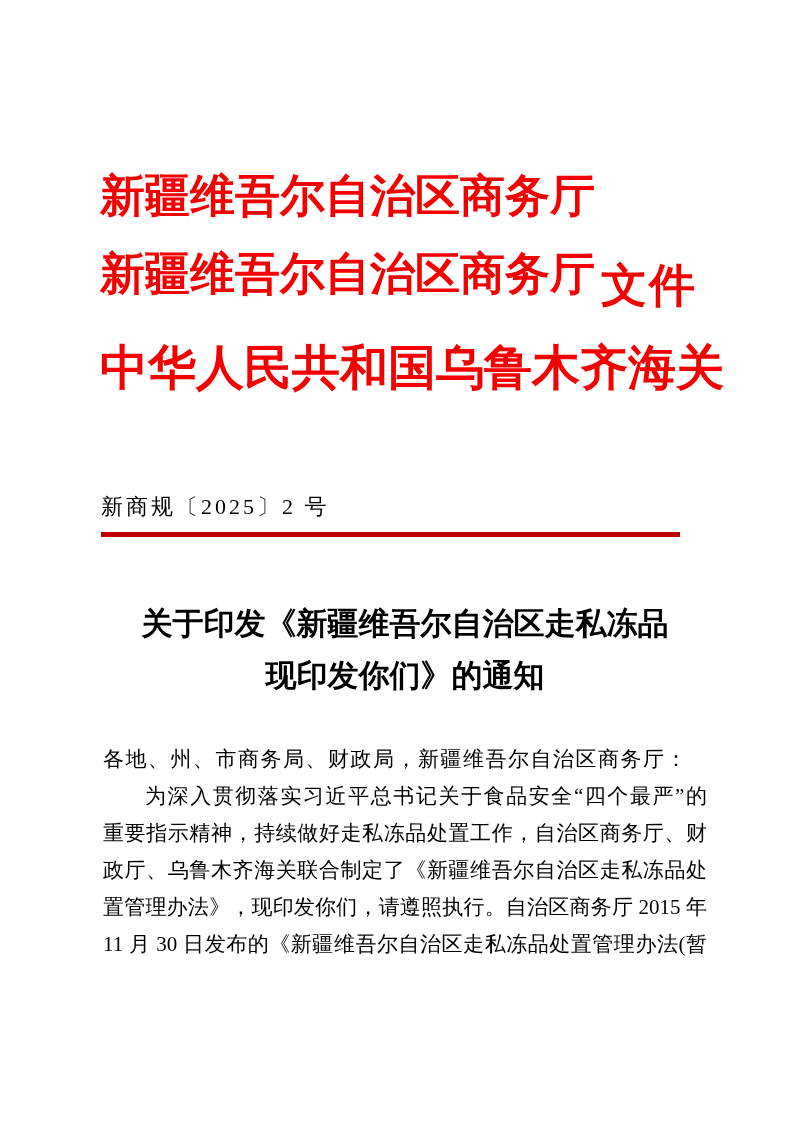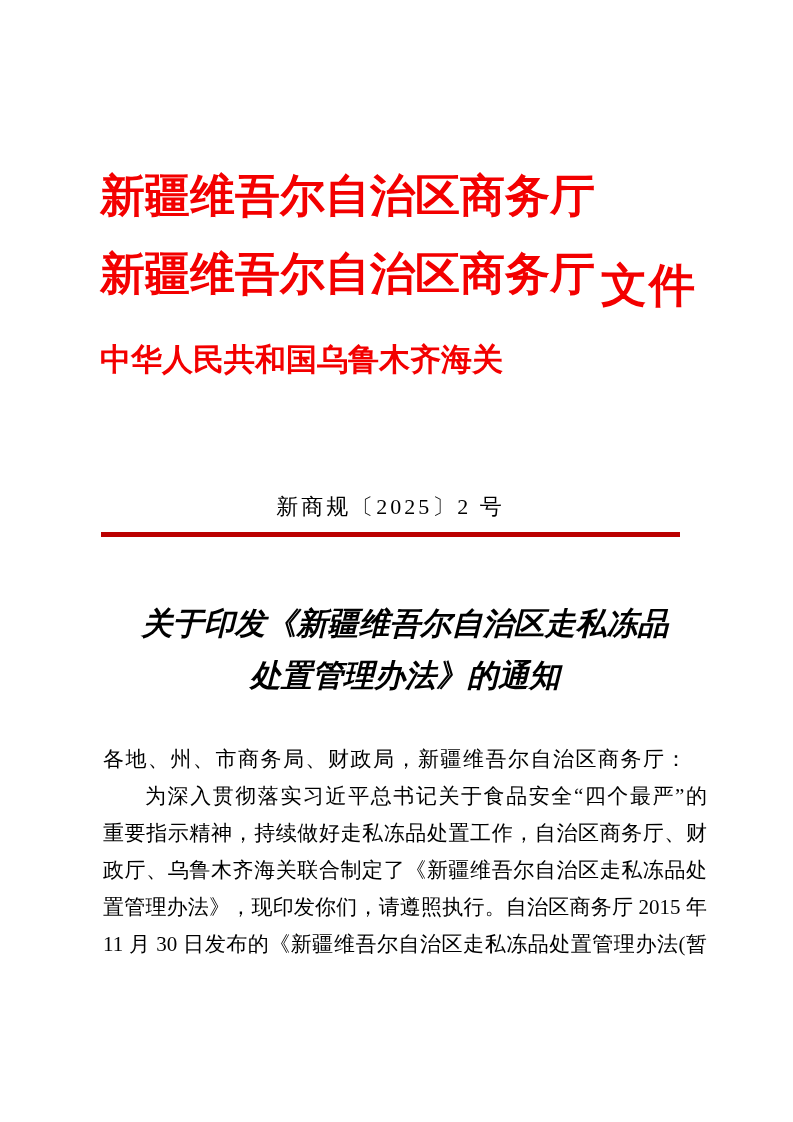--- a/index.html
+++ b/index.html
@@ -21,34 +21,33 @@
   .masthead-line {
     position: absolute;
     left: 100px;
     line-height: 1;
     font-weight: bold;
     color: #f30000;
     white-space: nowrap;
   }
   .masthead-line1 { top: 174px; font-size: 45px; }
   .masthead-line2 { top: 252px; font-size: 45px; }
-  .masthead-line3 { top: 344px; font-size: 31px; letter-spacing: 0px; }
+  .masthead-line3 { top: 344px; font-size: 48px; letter-spacing: 0px; }
   .wenjian {
     font-size: 46px;
     vertical-align: -12px;
     letter-spacing: 2px;
     margin-left: 6px;
   }
   
   .doc-number {
     position: absolute;
     left: 101px;
     top: 492px;
     width: 579px;
-    text-align: center;
     font-size: 22px;
     letter-spacing: 3px;
     color: #000000;
     white-space: nowrap;
   }
   
   .red-rule {
     position: absolute;
     left: 101px;
     top: 532px;
@@ -60,21 +59,20 @@
   .doc-title {
     position: absolute;
     left: 103px;
     top: 598px;
     width: 604px;
     text-align: center;
     font-size: 31px;
     font-weight: bold;
     line-height: 52px;
     color: #000000;
-    font-style: italic;
   }
   
   .body-block {
     position: absolute;
     left: 103px;
     top: 741px;
     width: 604px;
     font-size: 21px;
     line-height: 37px;
     color: #000000;
@@ -102,21 +100,21 @@
     <div class="masthead-line masthead-line2"><span>新疆维吾尔自治区商务厅</span><span class="wenjian">文件</span></div>
     <div class="masthead-line masthead-line3">中华人民共和国乌鲁木齐海关</div>
   </div>
 
   <div class="doc-number">新商规〔2025〕2 号</div>
 
   <div class="red-rule"></div>
 
   <div class="doc-title">
     <div>关于印发《新疆维吾尔自治区走私冻品</div>
-    <div>处置管理办法》的通知</div>
+    <div>现印发你们》的通知</div>
   </div>
 
   <div class="body-block">
     <div class="salutation">各地、州、市商务局、财政局，新疆维吾尔自治区商务厅：</div>
     <div class="para-line indent">为深入贯彻落实习近平总书记关于食品安全“四个最严”的</div>
     <div class="para-line">重要指示精神，持续做好走私冻品处置工作，自治区商务厅、财</div>
     <div class="para-line">政厅、乌鲁木齐海关联合制定了《新疆维吾尔自治区走私冻品处</div>
     <div class="para-line">置管理办法》，现印发你们，请遵照执行。自治区商务厅 2015 年</div>
     <div class="para-line">11 月 30 日发布的《新疆维吾尔自治区走私冻品处置管理办法(暂</div>
   </div>

